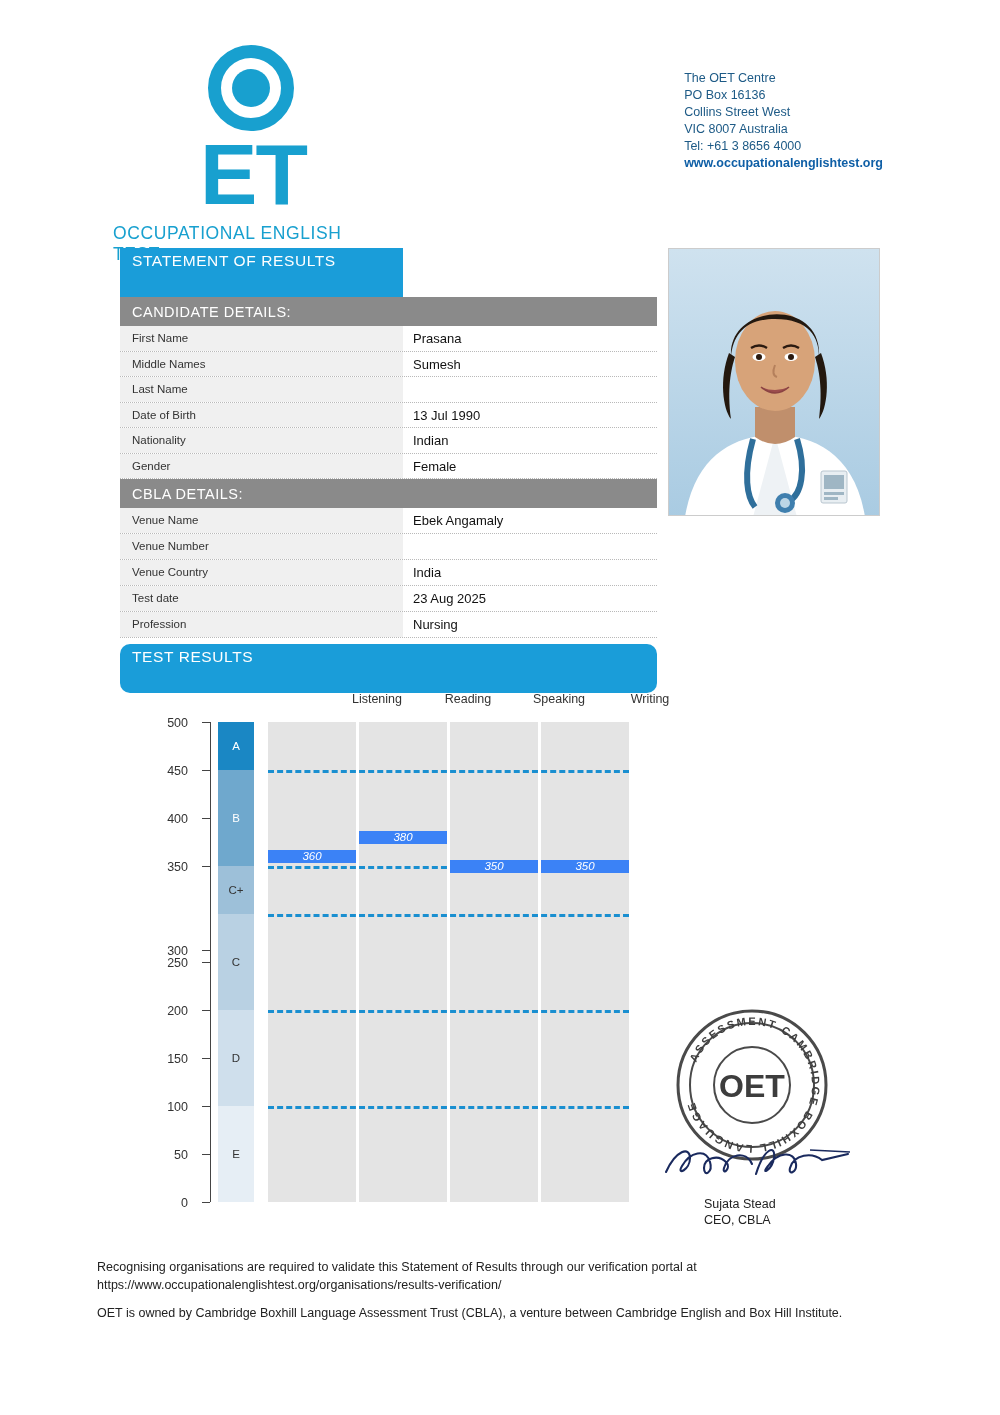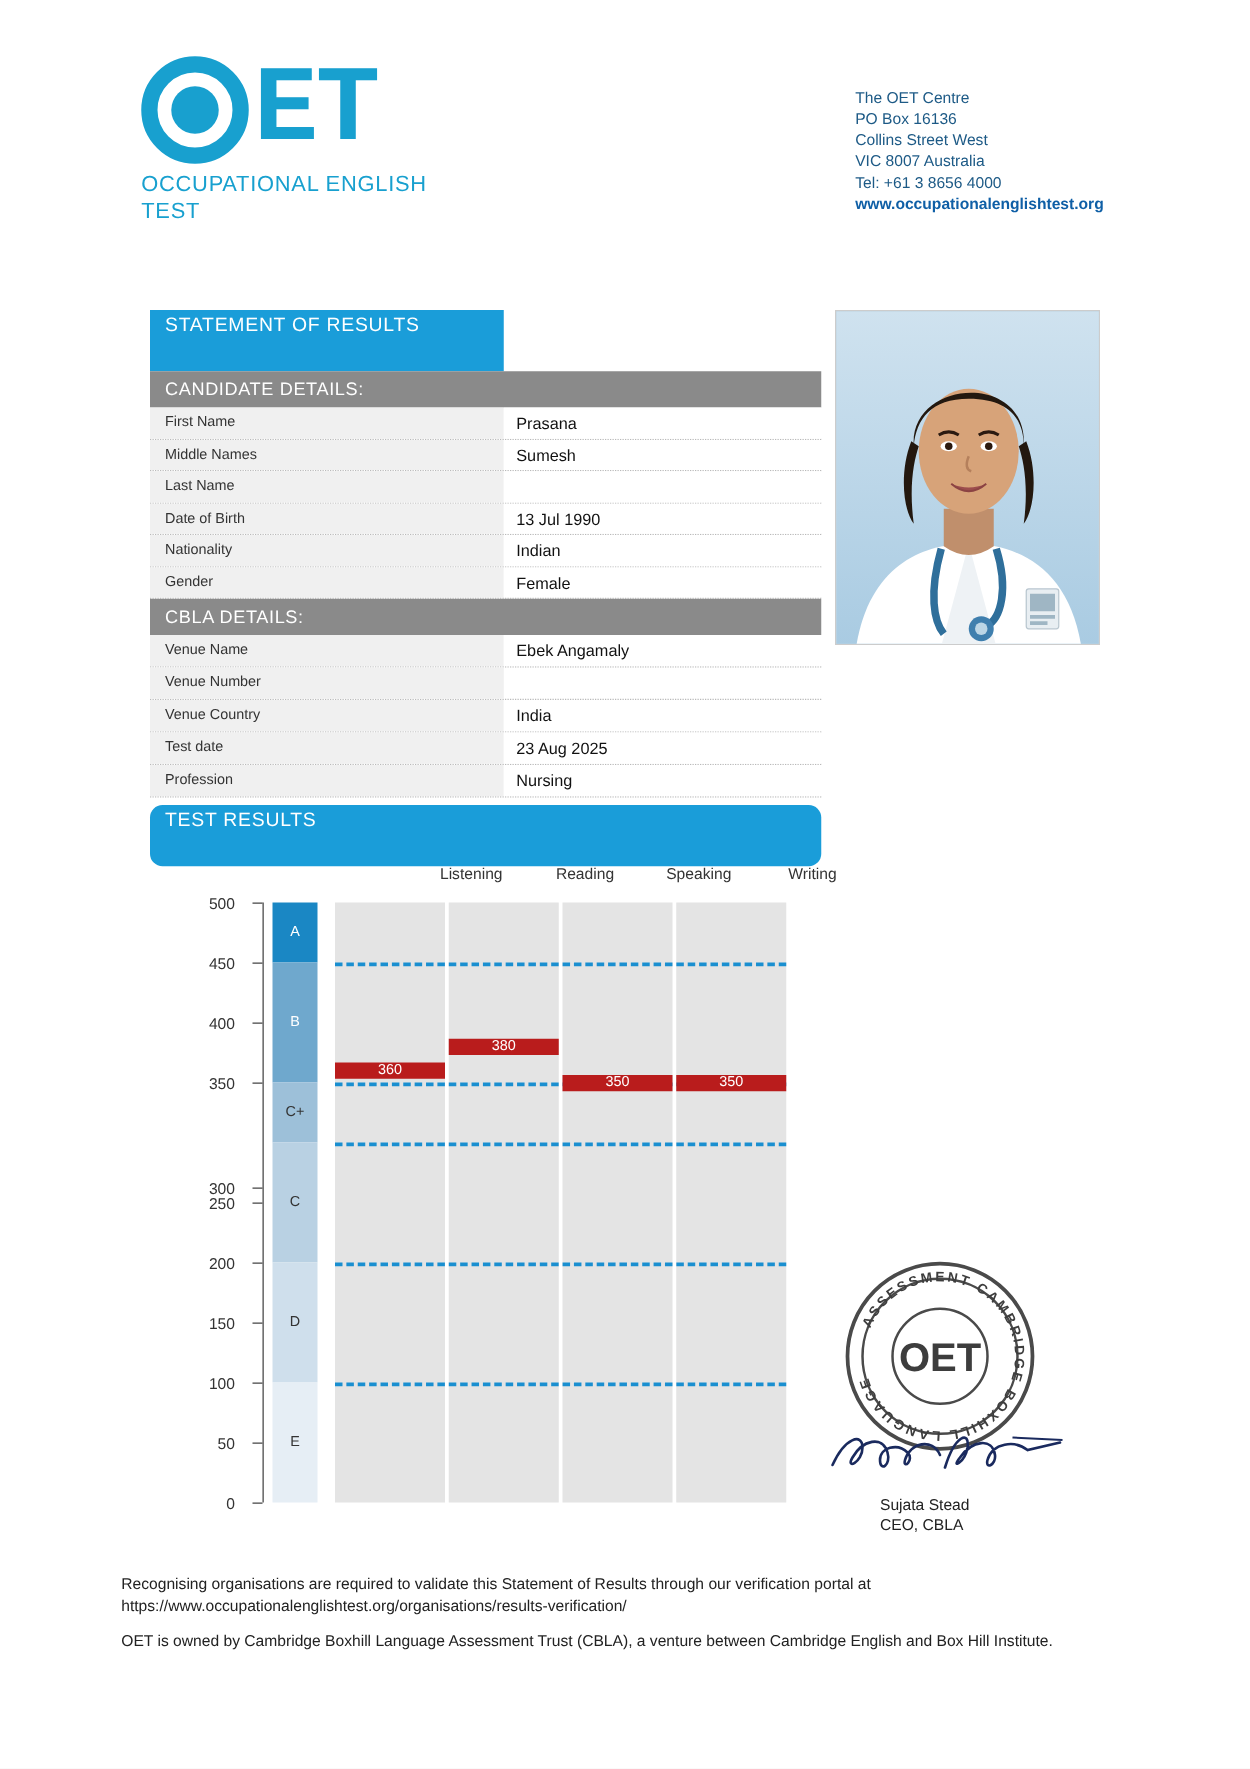--- a/index.html
+++ b/index.html
@@ -21,28 +21,29 @@
     position: absolute;
     left: 0; top: 0;
     width: 1000px; height: 215px;
   }
   .logo-wrap {
     position: absolute;
     left: 113px; top: 45px;
     width: 280px;
   }
   .logo-oet {
-    font-family: Liberation Mono, monospace;
+    font-family: Liberation Sans, sans-serif;
     font-size: 86px;
     font-weight: bold;
     letter-spacing: -2px;
     color: #18a0cf;
     line-height: 1;
     display: flex;
     align-items: center;
+    flex-direction: column;
   }
   .logo-o {
     width: 86px; height: 86px;
     border-radius: 50%;
     border: 13px solid #18a0cf;
     background: #ffffff;
     position: relative;
     margin-right: 4px;
   }
   .logo-o::after {
@@ -197,25 +198,26 @@
     background: #e4e4e4;
   }
   .dash {
     position: absolute;
     height: 0;
     border-top: 3px dashed #1a8fd0;
   }
   .score-bar {
     position: absolute;
     height: 13px;
-    background: #b91c1c;
+    background: #3b82f6;
     color: #ffffff;
     font-size: 11.5px;
     text-align: center;
     line-height: 13px;
+    font-style: italic;
   }
 
   
   .seal {
     position: absolute;
     left: 672px; top: 1005px;
     width: 160px; height: 160px;
   }
   .sig {
     position: absolute;

